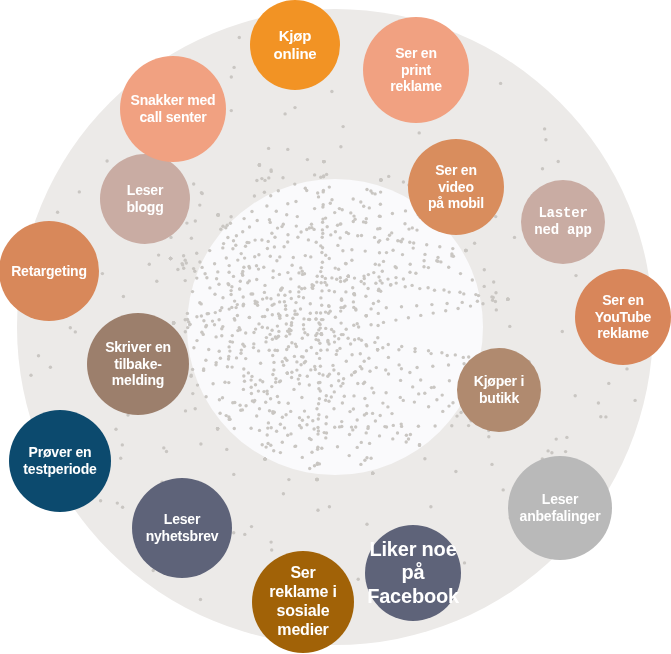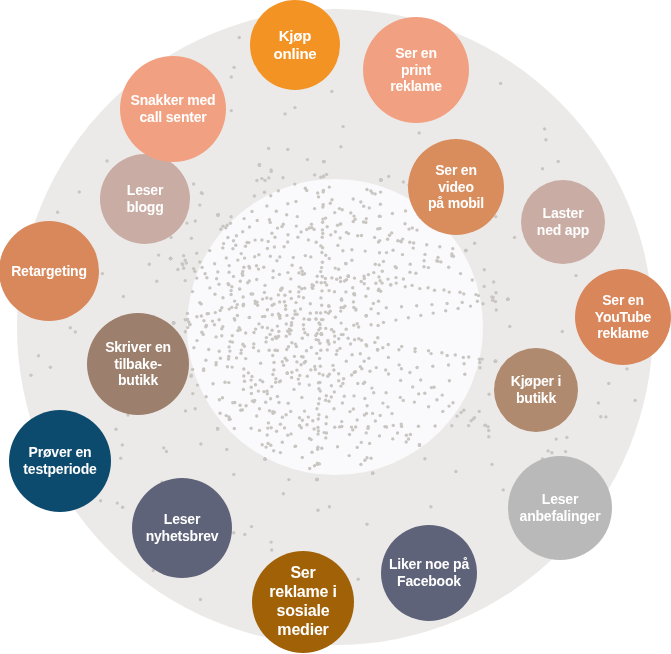--- a/index.html
+++ b/index.html
@@ -1255,59 +1255,59 @@
       <div class="node" style="left: 363px; top: 17px; width: 106px; height: 106px; background: rgb(241, 161, 129); font-size: 14px;">
         <span class="node-label">Ser en
 print
 reklame</span>
       </div>
       <div class="node" style="left: 408px; top: 139px; width: 96px; height: 96px; background: rgb(217, 141, 93); font-size: 14px;">
         <span class="node-label">Ser en
 video
 på mobil</span>
       </div>
-      <div class="node" style="left: 521px; top: 180px; width: 84px; height: 84px; background: rgb(201, 172, 163); font-size: 14px;">
+      <div class="node" style="left: 521px; top: 180px; width: 84px; height: 84px; background: rgb(201, 172, 163); font-size: 14px; font-family: Liberation Mono, monospace;">
         <span class="node-label">Laster
 ned app</span>
       </div>
       <div class="node" style="left: 575px; top: 269px; width: 96px; height: 96px; background: rgb(216, 134, 90); font-size: 14px;">
         <span class="node-label">Ser en
 YouTube
 reklame</span>
       </div>
-      <div class="node" style="left: 494px; top: 348px; width: 84px; height: 84px; background: rgb(176, 138, 111); font-size: 14px;">
+      <div class="node" style="left: 457px; top: 348px; width: 84px; height: 84px; background: rgb(176, 138, 111); font-size: 14px;">
         <span class="node-label">Kjøper i
 butikk</span>
       </div>
       <div class="node" style="left: 508px; top: 456px; width: 104px; height: 104px; background: rgb(185, 185, 185); font-size: 14px;">
         <span class="node-label">Leser
 anbefalinger</span>
       </div>
-      <div class="node" style="left: 381px; top: 525px; width: 96px; height: 96px; background: rgb(94, 99, 121); font-size: 14px;">
+      <div class="node" style="left: 365px; top: 525px; width: 96px; height: 96px; background: rgb(94, 99, 121); font-size: 20px;">
         <span class="node-label">Liker noe på
 Facebook</span>
       </div>
       <div class="node" style="left: 252px; top: 551px; width: 102px; height: 102px; background: #a16207; font-size: 16px;">
         <span class="node-label">Ser
 reklame i
 sosiale
 medier</span>
       </div>
       <div class="node" style="left: 132px; top: 478px; width: 100px; height: 100px; background: rgb(94, 99, 121); font-size: 14px;">
         <span class="node-label">Leser
 nyhetsbrev</span>
       </div>
       <div class="node" style="left: 9px; top: 410px; width: 102px; height: 102px; background: #0c4a6e; font-size: 14px;">
         <span class="node-label">Prøver en
 testperiode</span>
       </div>
       <div class="node" style="left: 87px; top: 313px; width: 102px; height: 102px; background: rgb(156, 127, 108); font-size: 14px;">
         <span class="node-label">Skriver en
 tilbake-
-butikk</span>
+melding</span>
       </div>
       <div class="node" style="left: -1px; top: 221px; width: 100px; height: 100px; background: rgb(216, 136, 90); font-size: 14px;">
         <span class="node-label">Retargeting</span>
       </div>
       <div class="node" style="left: 100px; top: 154px; width: 90px; height: 90px; background: rgb(201, 172, 163); font-size: 14px;">
         <span class="node-label">Leser
 blogg</span>
       </div>
       <div class="node" style="left: 120px; top: 56px; width: 106px; height: 106px; background: rgb(241, 161, 129); font-size: 14px;">
         <span class="node-label">Snakker med

